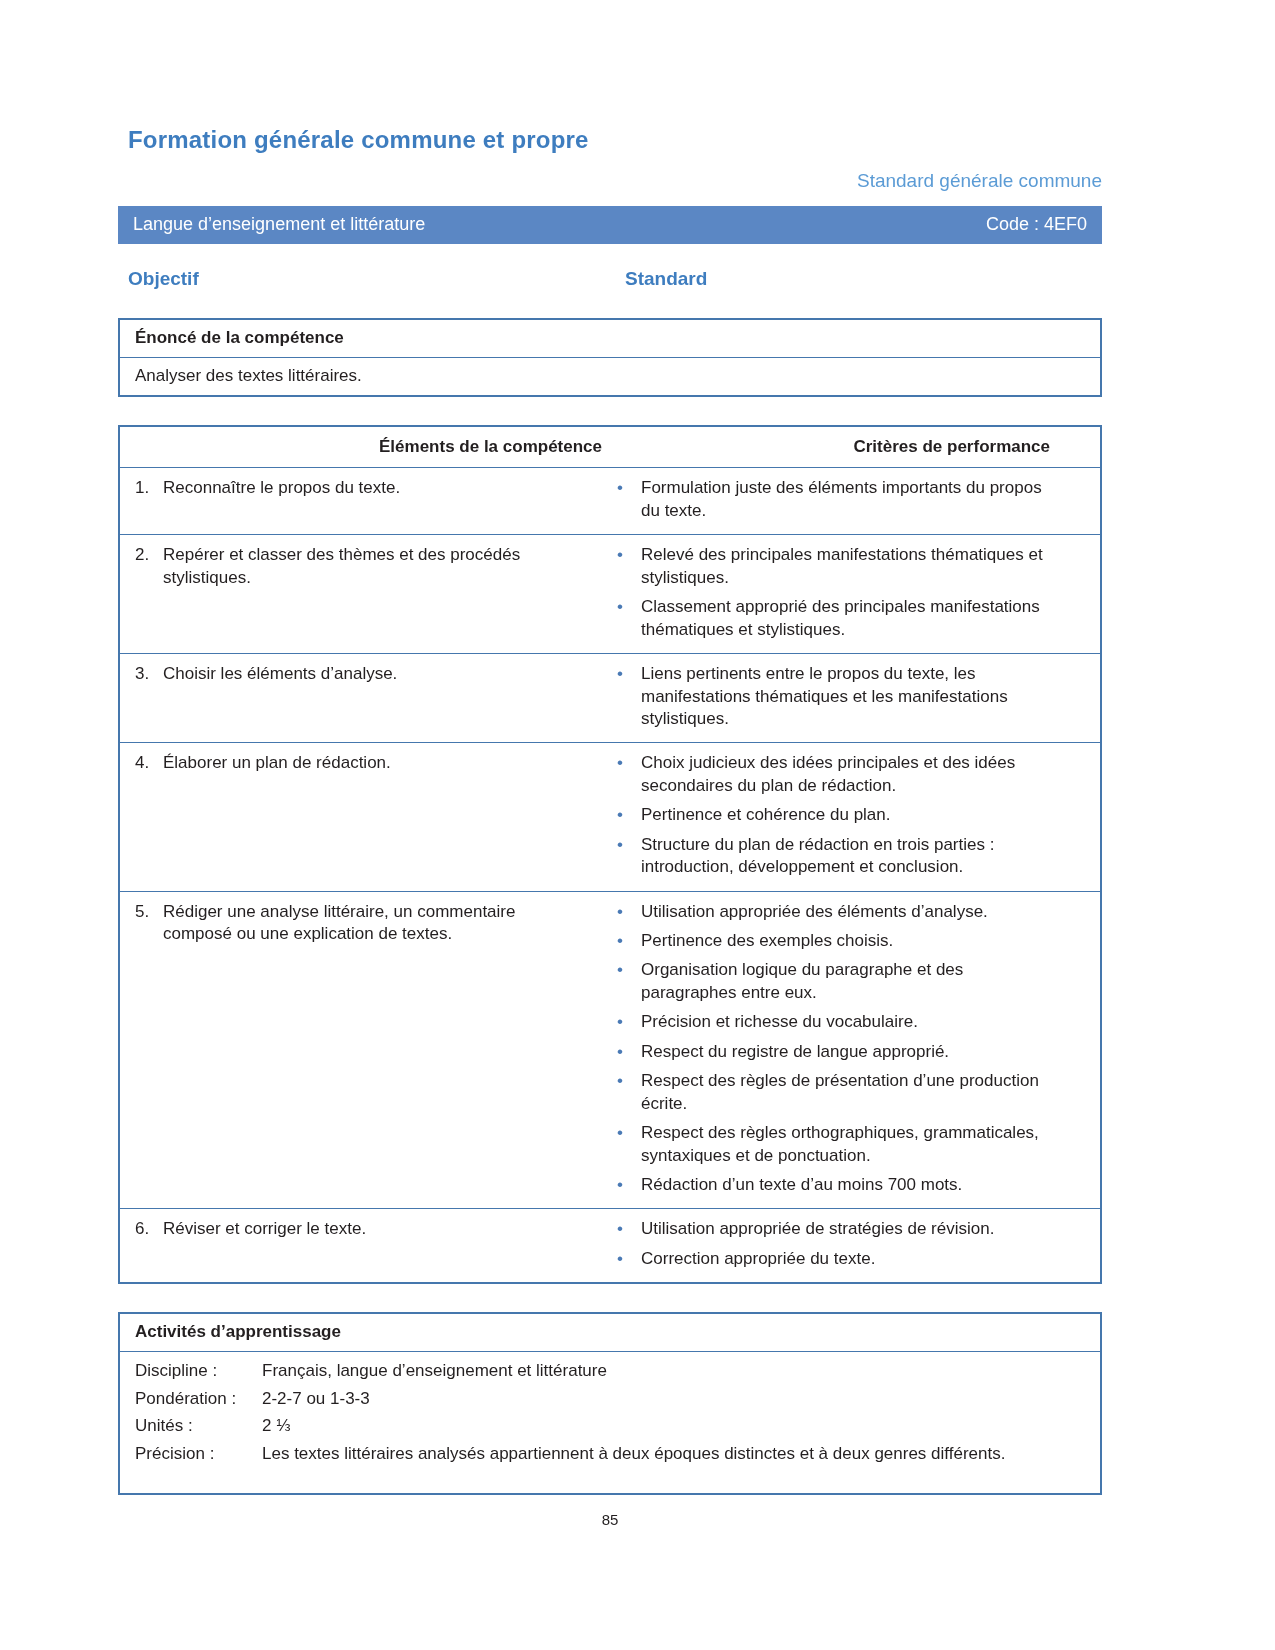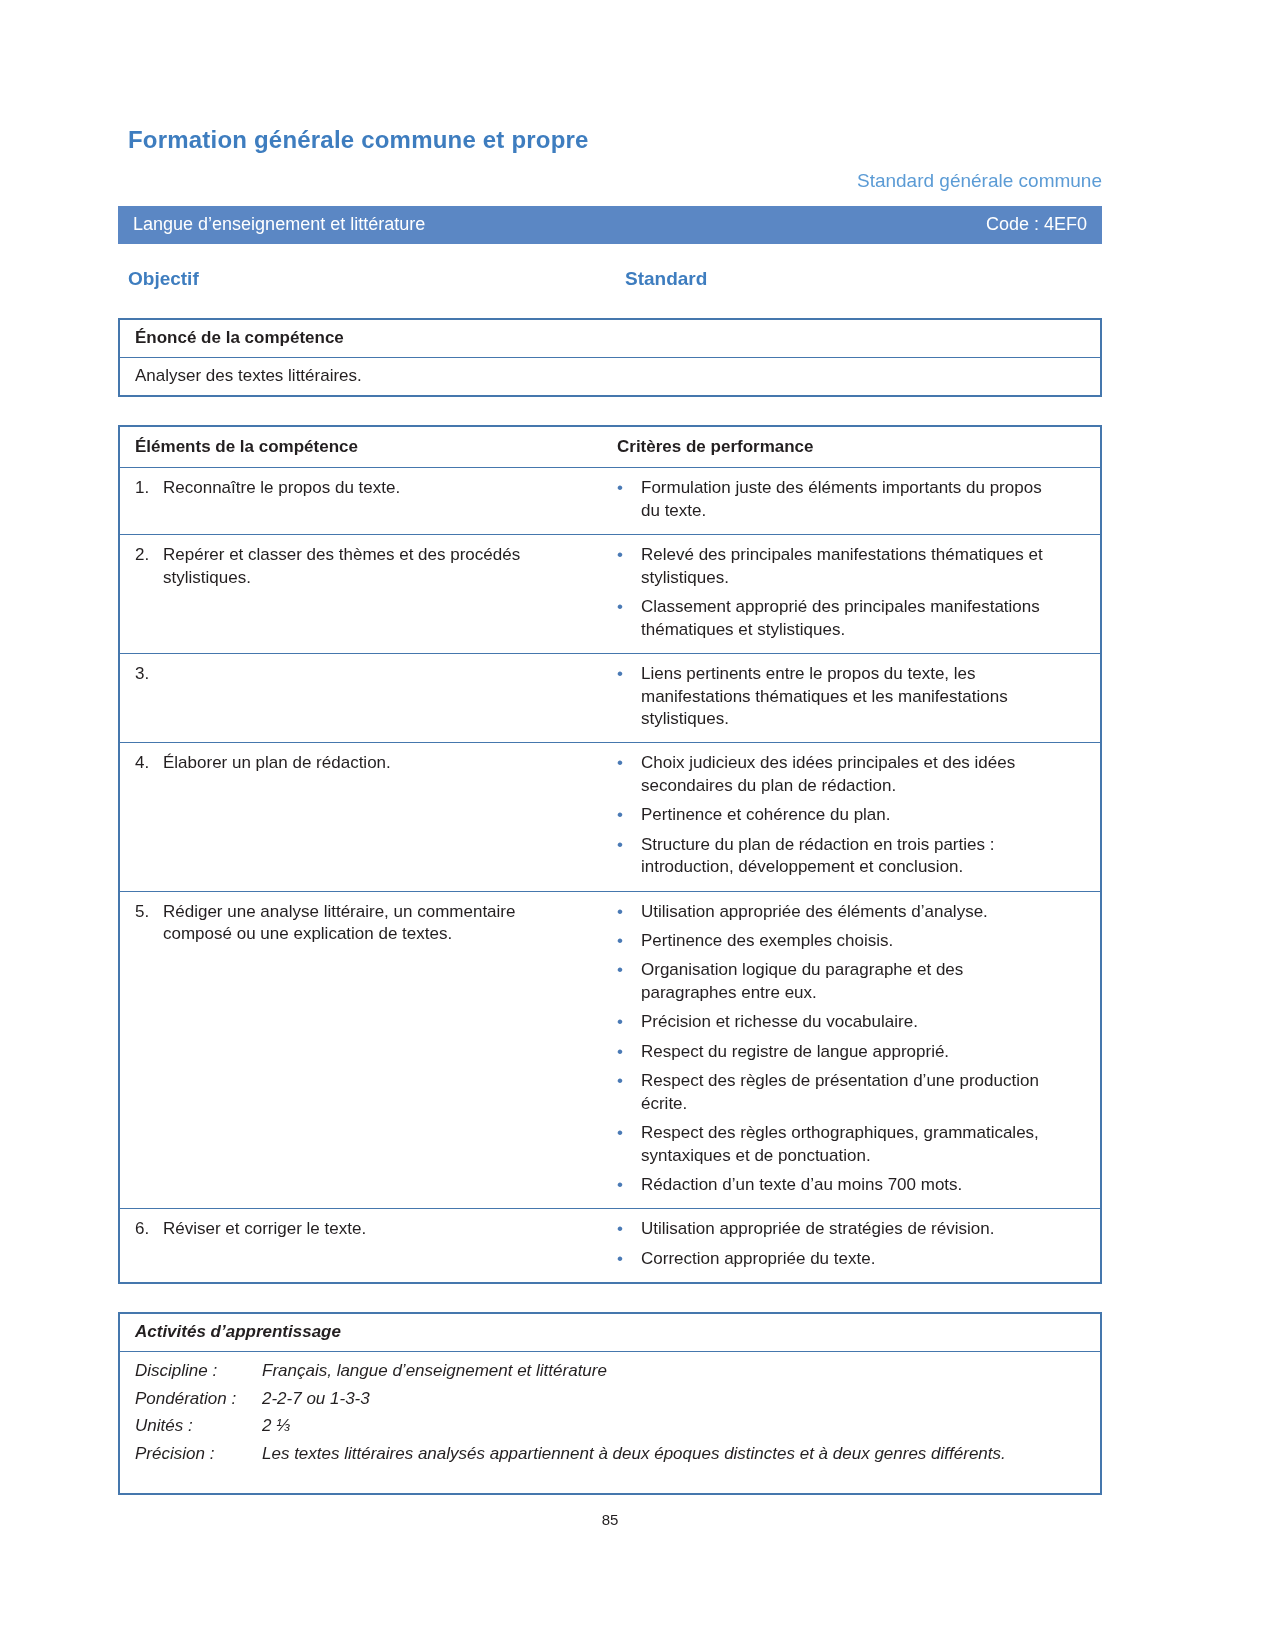--- a/index.html
+++ b/index.html
@@ -69,37 +69,37 @@
     padding:8px 15px 9px 15px;
   }
   
   .comp { margin-top:28px; }
   .comp-row {
     display:grid;
     grid-template-columns:497px 1fr;
   }
   .comp-row + .comp-row { border-top:1px solid var(--border_blue,#4577ad); }
   .comp-row .cell { padding:9px 15px 10px 15px; font-size:17px; line-height:1.32; }
-  .comp-row.head .cell { font-weight:bold; padding-bottom:9px; }
+  .comp-row.head .cell { font-weight:bold; padding-bottom:9px;text-align:right; }
   .comp-row .cell.c2 { padding-left:0; padding-right:50px; }
   .el { display:flex; }
   .el .num { width:28px; flex:none; }
   .el .eltext { flex:1; padding-right:14px; }
   .crit-item { display:flex; margin-bottom:7px; }
   .crit-item:last-child { margin-bottom:2px; }
   .crit-item::before {
     content:"\2022";
     width:24px;
     flex:none;
     color:var(--accent,#4a7ab5);
     font-size:17px;
   }
   .crit-item .btext { flex:1; }
   
-  .act { margin-top:30px;font-style:italic; }
+  .act { margin-top:30px; }
   .act-b { padding:8px 15px 12px 15px; }
   .act-line {
     display:grid;
     grid-template-columns:127px 1fr;
     font-size:17px;
     line-height:1.32;
     margin-bottom:5px;
   }
   .act-line:last-child { margin-bottom:16px; }
   .act-val { padding-right:30px; }
@@ -167,20 +167,21 @@
           </div>
         <div class="crit-item">
             <span class="btext">Classement approprié des principales manifestations thématiques et stylistiques.</span>
           </div>
       </div>
     </div>
 
     <div class="comp-row">
       <div class="cell el">
         <span class="num">3.</span>
+        <span class="eltext">Choisir les éléments d’analyse.</span>
       </div>
       <div class="cell c2">
         <div class="crit-item">
             <span class="btext">Liens pertinents entre le propos du texte, les manifestations thématiques et les manifestations stylistiques.</span>
           </div>
       </div>
     </div>
 
     <div class="comp-row">
       <div class="cell el">

